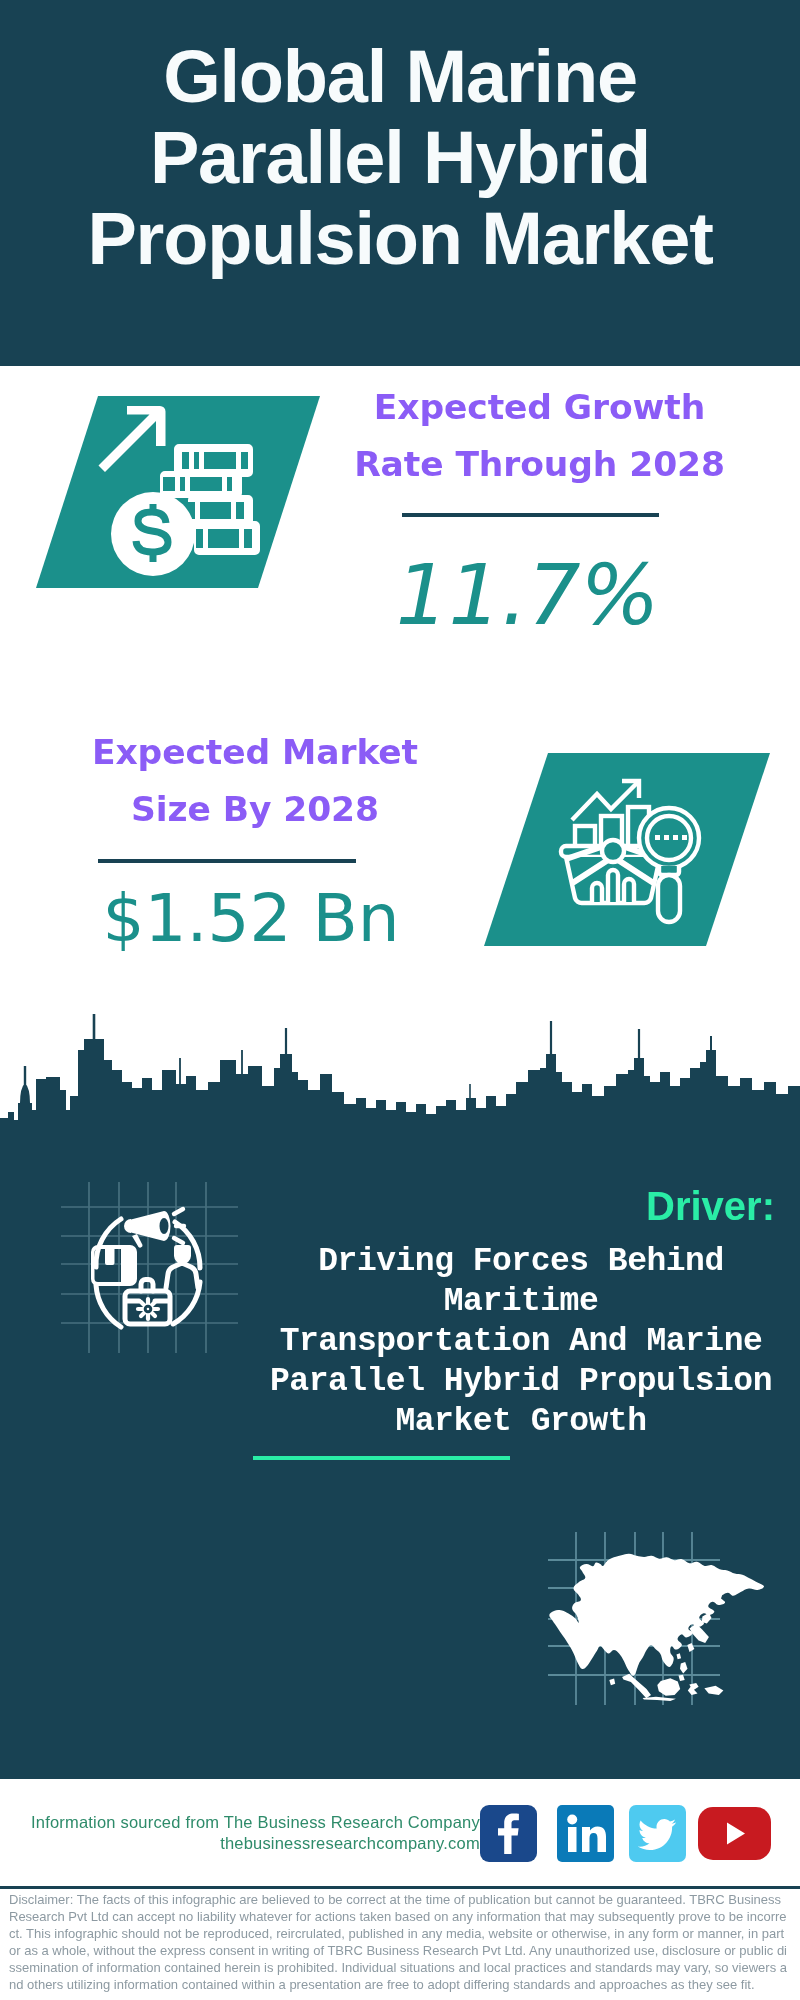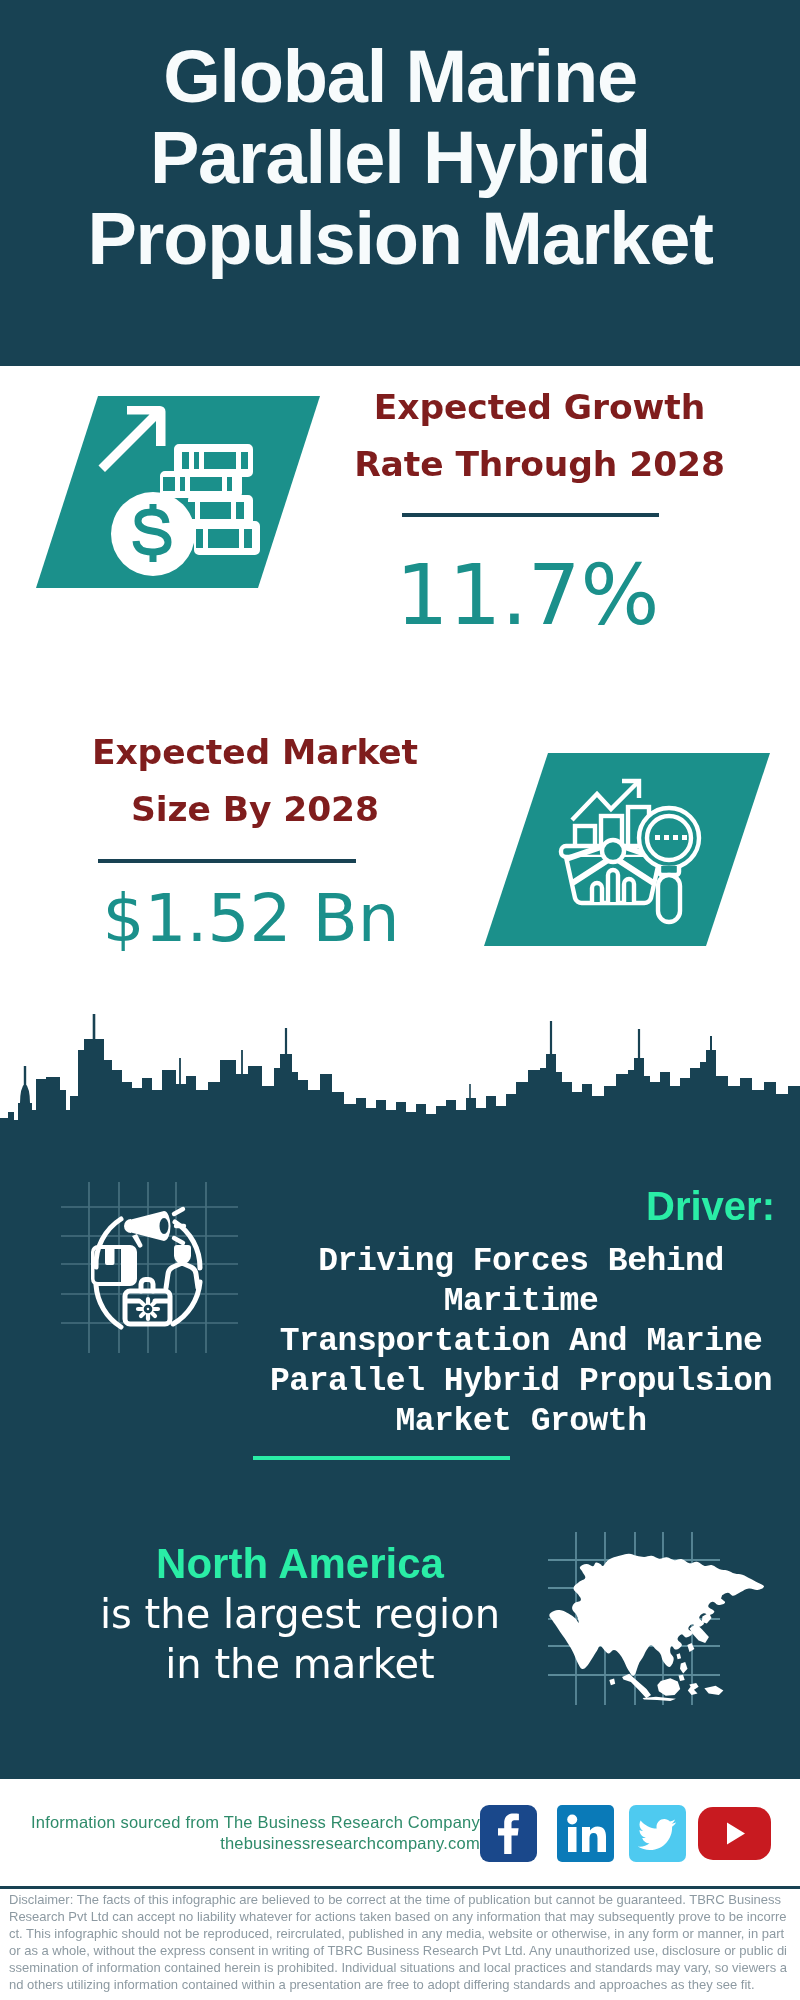--- a/index.html
+++ b/index.html
@@ -8,21 +8,21 @@
   .page{position:relative;width:800px;height:2000px;background:#fff;}
 
   
   .header{position:absolute;left:0;top:0;width:800px;height:366px;background:#184253;padding-left:44px;}
   .header-title{position:absolute;left:0;top:36px;width:800px;text-align:center;
     color:#f7fbfc;font-weight:bold;font-size:74px;line-height:81px;letter-spacing:-1.2px;}
   .header-title div{white-space:nowrap;}
 
   
   .stat-text{position:absolute;text-align:center;}
-  .stat-label{color:#7f1d1d;font-family:"DejaVu Sans",sans-serif;font-weight:bold;font-size:34.5px;line-height:56.6px;letter-spacing:-0.1px;}
+  .stat-label{color:#8b5cf6;font-family:"DejaVu Sans",sans-serif;font-weight:bold;font-size:34.5px;line-height:56.6px;letter-spacing:-0.1px;}
   .stat-rule{position:absolute;height:4px;background:#184253;}
   .stat-value{position:absolute;color:#1b908b;font-family:"DejaVu Sans",sans-serif;font-weight:normal;text-align:center;}
 
   .para{position:absolute;}
   .para svg{display:block;}
 
   
   .dark-sec{position:absolute;left:0;width:800px;background:#184253;}
   .skyline{position:absolute;left:0;width:800px;display:block;}
 
@@ -75,21 +75,21 @@
     </svg>
   </div>
 
   <div class="stat-text" style="left:339px;top:379px;width:401px;">
     <div class="stat-label">
       <div>Expected Growth</div>
       <div>Rate Through 2028</div>
     </div>
   </div>
   <div class="stat-rule" style="left:402px;top:513px;width:257px;"></div>
-  <div class="stat-value" style="left:327px;top:554px;width:401px;font-size:83px;line-height:83px;">11.7%</div>
+  <div class="stat-value" style="left:327px;top:554px;width:401px;font-size:83px;line-height:83px;font-style:italic;">11.7%</div>
 
   <div class="para" style="left:480px;top:748px;">
     <svg width="295" height="202" viewBox="480 748 295 202">
       <polygon points="548,753 770,753 706,946 484,946" fill="#1b908b"></polygon>
       <g fill="none" stroke="#ffffff" stroke-width="4.4" stroke-linejoin="miter">
         <polyline points="572,820 597,794 611,809 637,783"></polyline>
         <polyline points="622,781 639,781 639,798"></polyline>
         <rect x="575" y="826" width="20" height="22"></rect>
         <rect x="601" y="816" width="21" height="32"></rect>
         <rect x="628" y="807" width="21" height="41"></rect>
@@ -193,27 +193,20 @@
     <div class="driver-body" style="margin-top:16px;margin-left:12px;font-family:Liberation Mono, monospace;">
       <div>Driving Forces Behind Maritime</div>
       <div>Transportation And Marine</div>
       <div>Parallel Hybrid Propulsion</div>
       <div>Market Growth</div>
     </div>
   </div>
 
   <div class="mid-rule" style="left:253px;top:1456px;width:257px;"></div>
 
-  <div style="position:absolute;left:65px;top:1539px;width:470px;">
-    <div class="region-name">North America</div>
-    <div class="region-body">
-      <div>is the largest region</div>
-      <div>in the market</div>
-    </div>
-  </div>
 
   <div style="position:absolute;left:540px;top:1528px;">
     <svg width="245" height="185" viewBox="540 1528 245 185">
       <g stroke="#5b8a99" stroke-width="1.8">
         <line x1="576" y1="1532" x2="576" y2="1705"></line>
         <line x1="605" y1="1532" x2="605" y2="1705"></line>
         <line x1="635" y1="1532" x2="635" y2="1705"></line>
         <line x1="663" y1="1532" x2="663" y2="1705"></line>
         <line x1="692" y1="1532" x2="692" y2="1705"></line>
         <line x1="548" y1="1560" x2="720" y2="1560"></line>

